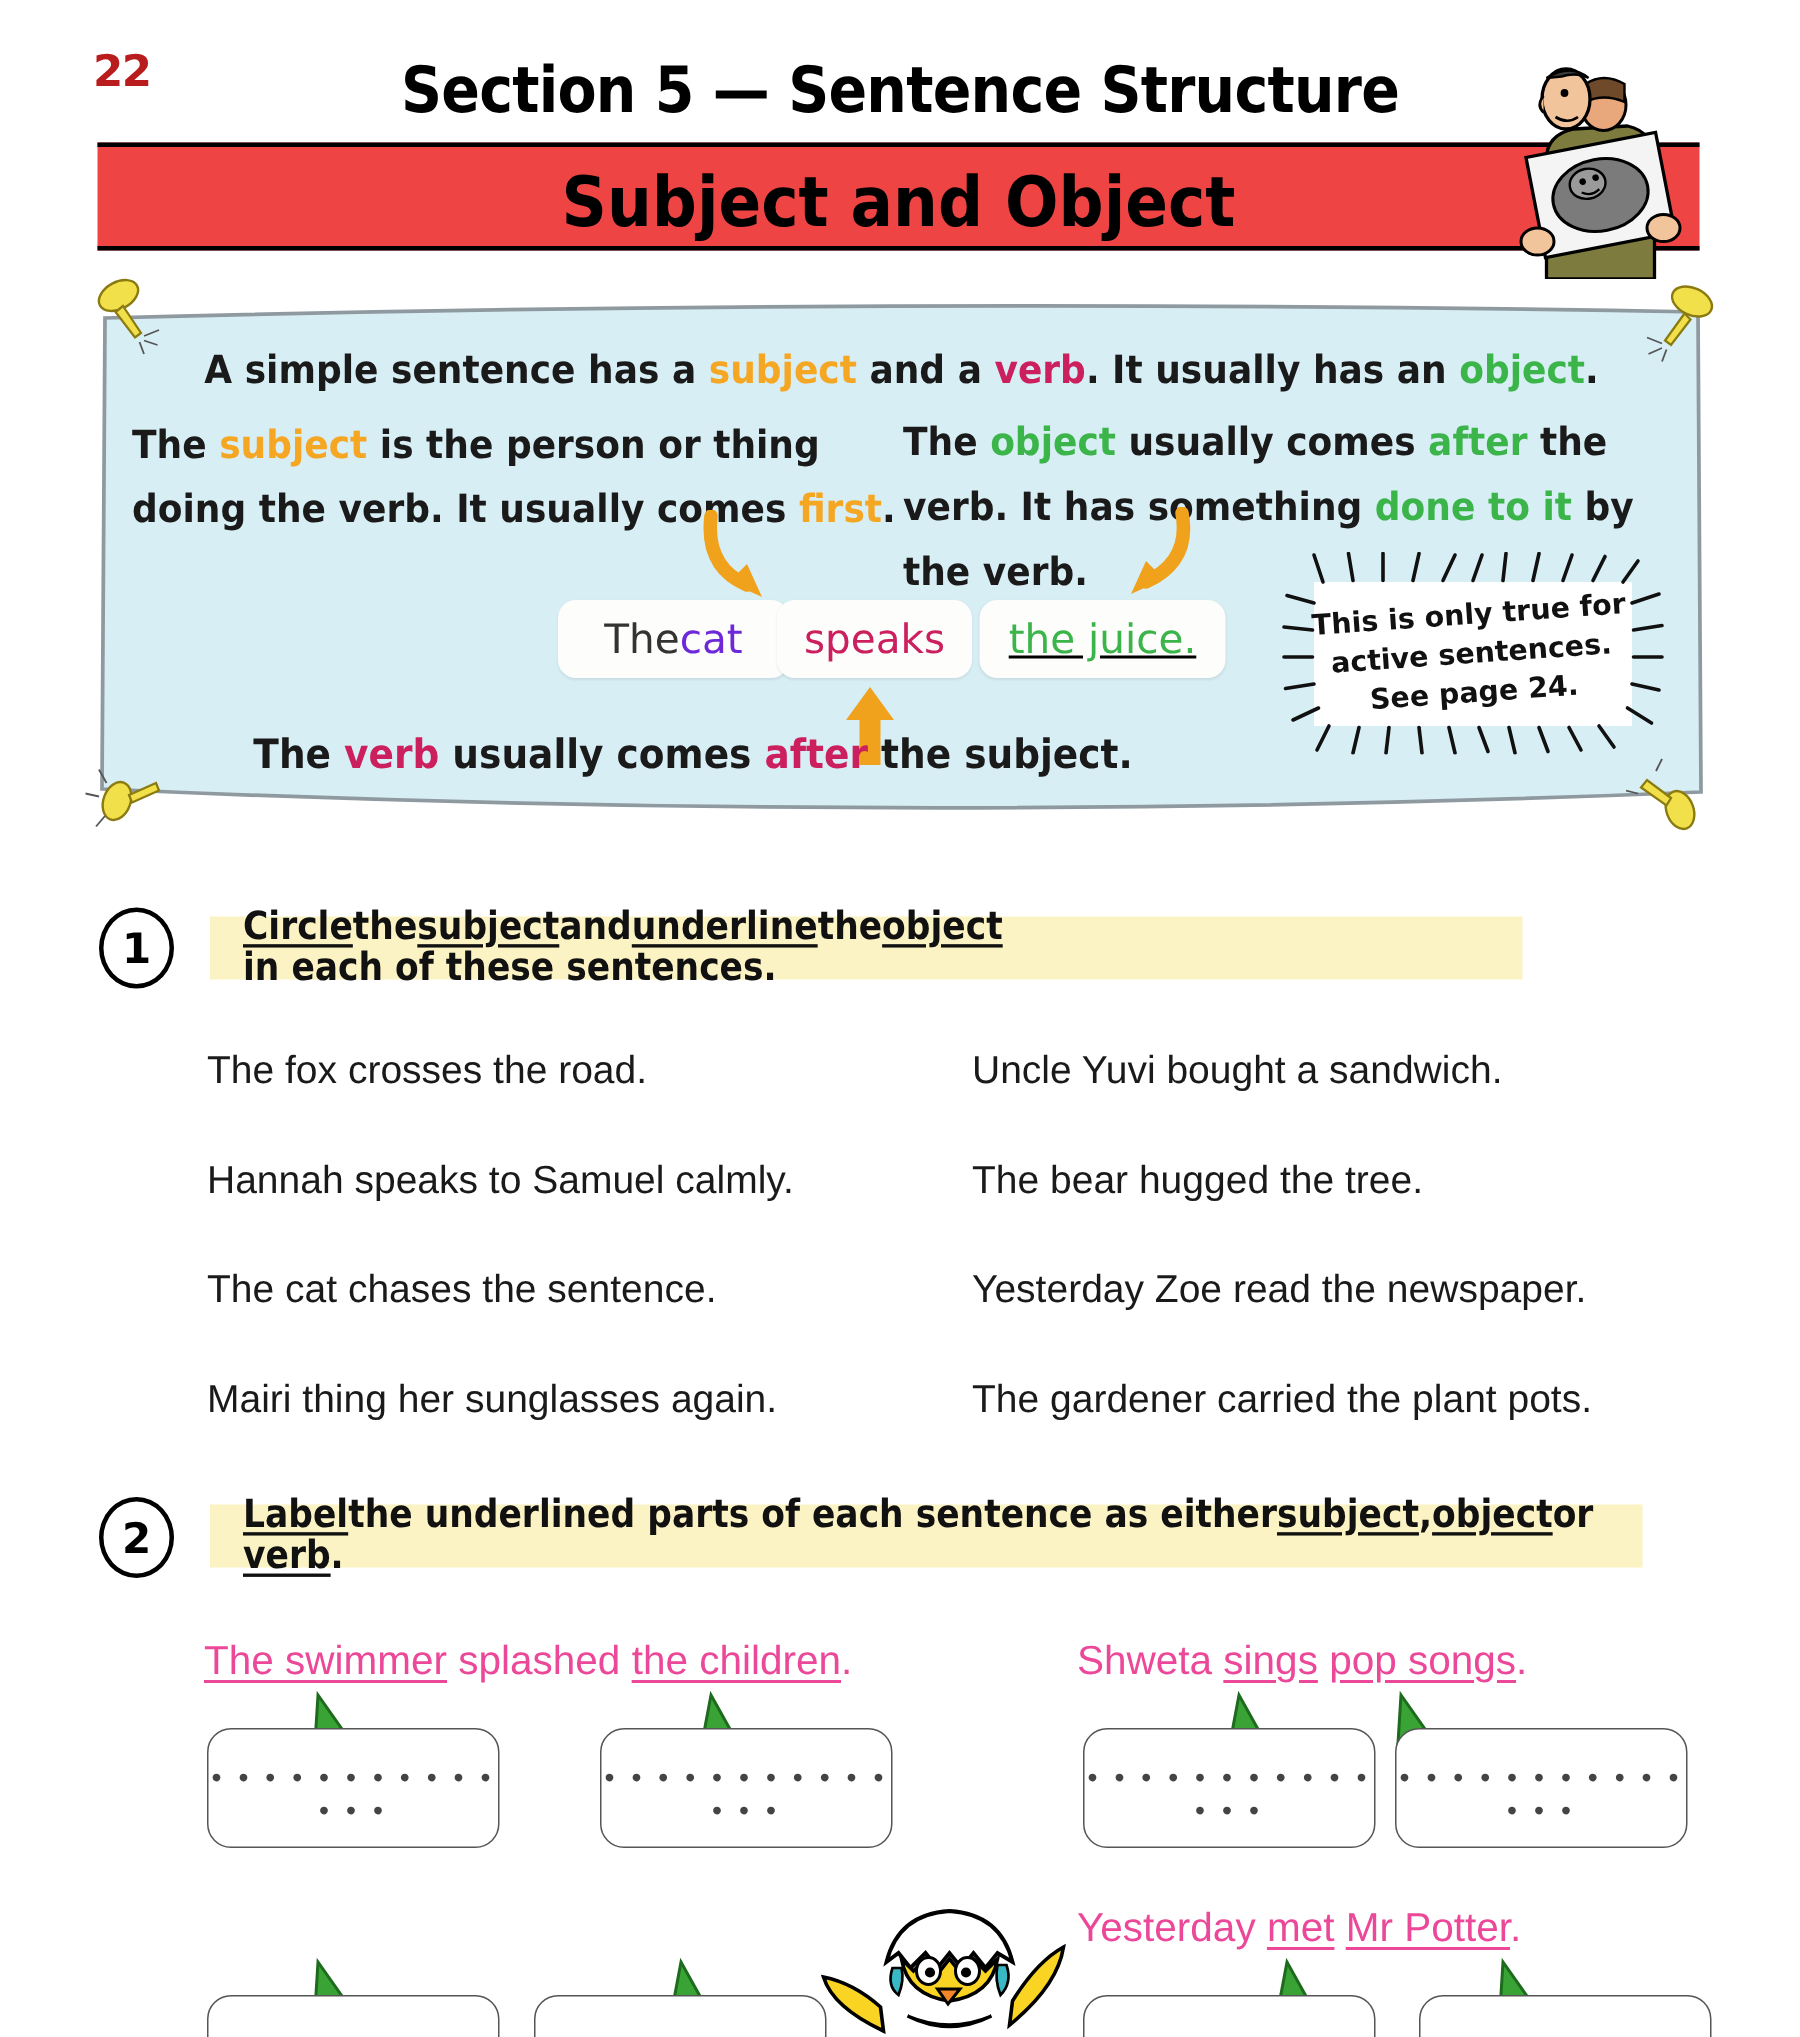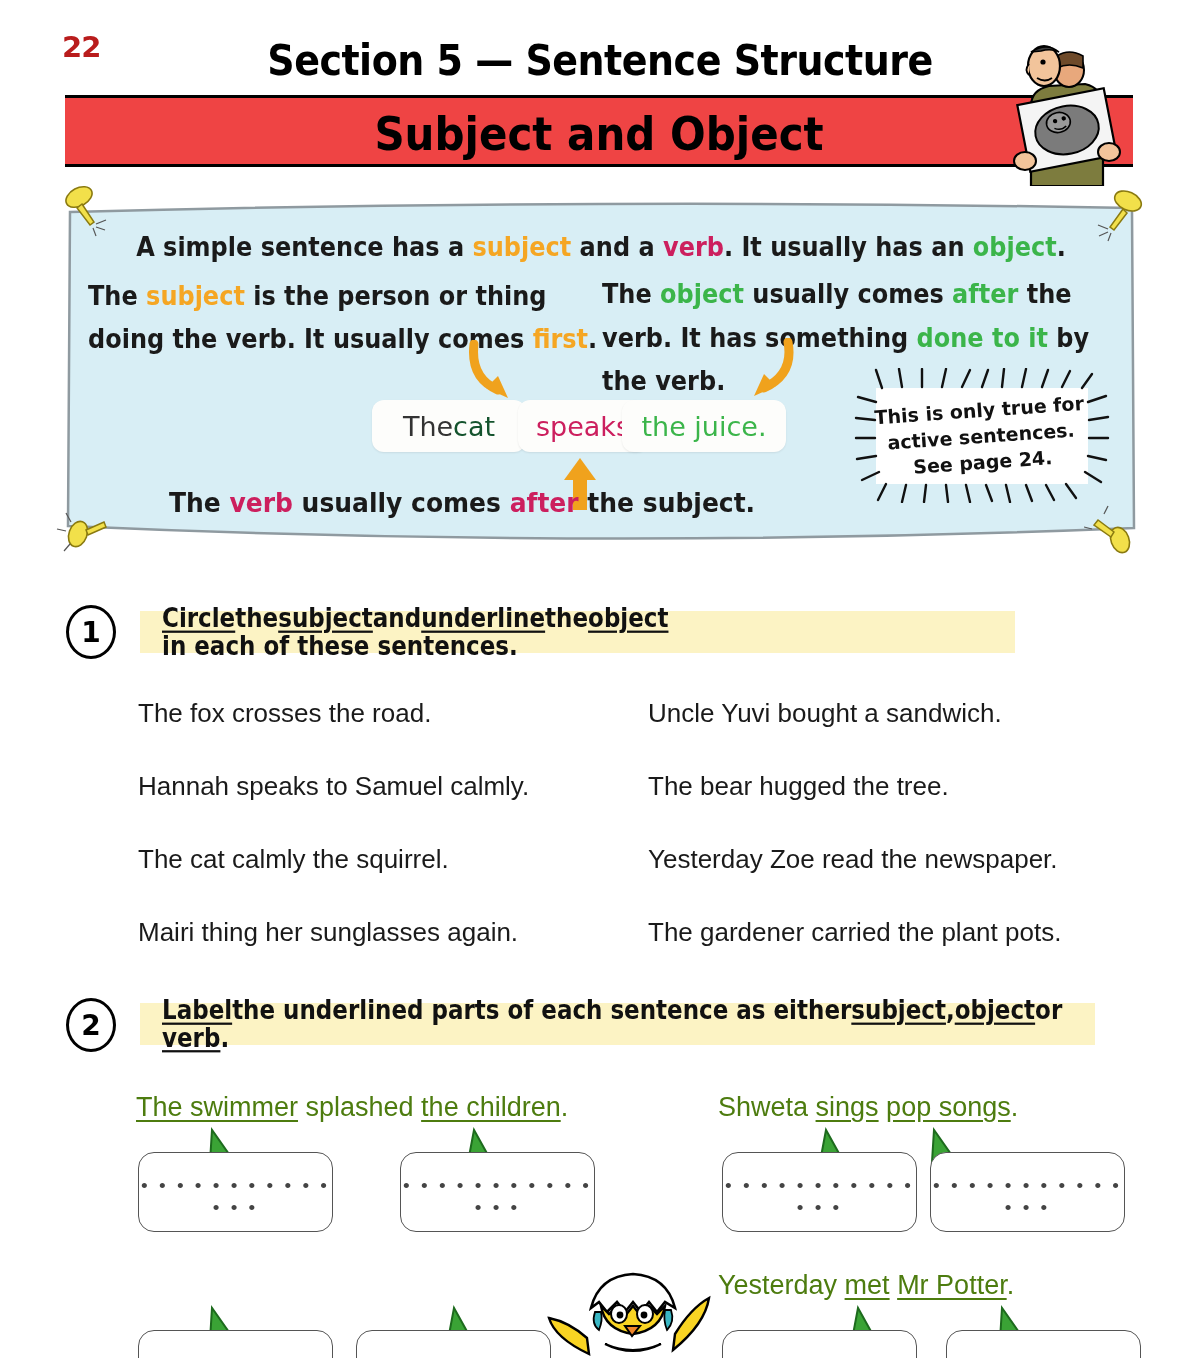--- a/index.html
+++ b/index.html
@@ -71,21 +71,21 @@
   .ex-row{position:absolute;left:0;top:210px;width:1078px;height:60px;}
   .ex-box{
     position:absolute;top:0;height:52px;background:#fdfdfb;
     border-radius:12px;
     display:flex;align-items:center;justify-content:center;
     font-family:"DejaVu Sans", sans-serif;font-size:27px;
     box-shadow:0 1px 2px rgba(0,0,0,0.08);
   }
   #ex-box-0{left:310px;width:154px;}
   #ex-box-1{left:456px;width:130px;}
-  #ex-box-2{left:560px;width:164px;}
+  #ex-box-2{left:591px;width:164px;text-decoration:underline;}
 
   .info-line-bottom{
     position:absolute;left:0;top:298px;width:800px;text-align:center;
     font-family:"DejaVu Sans", sans-serif;font-weight:bold;font-size:25px;
     color:#1a1a1a;transform:scaleY(1.08);
   }
 
   .starburst{position:absolute;left:784px;top:178px;width:270px;height:135px;}
   .starburst-text{
     position:absolute;left:800px;top:192px;width:238px;height:108px;
@@ -114,21 +114,21 @@
   .u{text-decoration:underline;text-underline-offset:3px;}
 
   .sent{
     position:absolute;
     font-family:"Liberation Sans", sans-serif;
     font-size:26px;color:#1a1a1a;white-space:nowrap;
   }
   .sent-q2{
     position:absolute;
     font-family:"Liberation Sans", sans-serif;
-    font-size:27px;color:#4d7c0f;white-space:nowrap;
+    font-size:27px;color:#ec4899;white-space:nowrap;
   }
   .sent-q2 u{text-decoration:underline;text-underline-offset:4px;}
 
   .ans-box{
     position:absolute;height:80px;
     border:1.6px solid #555;border-radius:16px;
     box-sizing:border-box;background:#fff;
   }
   .ans-dots{
     position:absolute;bottom:12px;left:0;width:100%;
@@ -236,21 +236,21 @@
         <path d="M24 58 L46 48 L34 36 Z" fill="#f0a21d"></path>
       </svg>
       <svg style="position:absolute;left:496px;top:266px;width:44px;height:56px;" viewBox="0 0 44 56">
         <rect x="15" y="18" width="14" height="36" fill="#f0a21d"></rect>
         <path d="M22 2 L38 24 L6 24 Z" fill="#f0a21d"></path>
       </svg>
 
       <div class="ex-row">
         <div class="ex-box" id="ex-box-0">
           <span style="color:#333">The </span>
-            <span style="color:#14532d">cat</span>
+            <span style="color:#6d28d9">cat</span>
         </div>
         <div class="ex-box" id="ex-box-1">
           <span style="color:#333"></span>
             <span style="color:#cc1f5e">speaks</span>
         </div>
         <div class="ex-box" id="ex-box-2">
           <span style="color:#333"></span>
             <span style="color:#3bb54a">the juice.</span>
         </div>
       </div>
@@ -303,21 +303,21 @@
     </div>
   </div>
 
   <div class="q-num" style="left:66px;top:605px;">1</div>
   <div class="q-bar" style="left:140px;top:611px;width:875px;">
     <span><span class="u">Circle</span><span> the </span><span class="u">subject</span><span> and </span><span class="u">underline</span><span> the </span><span class="u">object</span><span> in each of these sentences.</span></span>
   </div>
 
   <div class="sent" style="left:138px;top:698px;">The fox crosses the road.</div>
   <div class="sent" style="left:138px;top:771px;">Hannah speaks to Samuel calmly.</div>
-  <div class="sent" style="left:138px;top:844px;">The cat calmly the squirrel.</div>
+  <div class="sent" style="left:138px;top:844px;">The cat chases the sentence.</div>
   <div class="sent" style="left:138px;top:917px;">Mairi thing her sunglasses again.</div>
 
   <div class="sent" style="left:648px;top:771px;">The bear hugged the tree.</div>
   <div class="sent" style="left:648px;top:698px;">Uncle Yuvi bought a sandwich.</div>
   <div class="sent" style="left:648px;top:844px;">Yesterday Zoe read the newspaper.</div>
   <div class="sent" style="left:648px;top:917px;">The gardener carried the plant pots.</div>
 
   <div class="q-num" style="left:66px;top:998px;">2</div>
   <div class="q-bar" style="left:140px;top:1003px;width:955px;">
     <span><span class="u">Label</span><span> the underlined parts of each sentence as either </span><span class="u">subject</span><span>, </span><span class="u">object</span><span> or </span><span class="u">verb</span><span>.</span></span>

